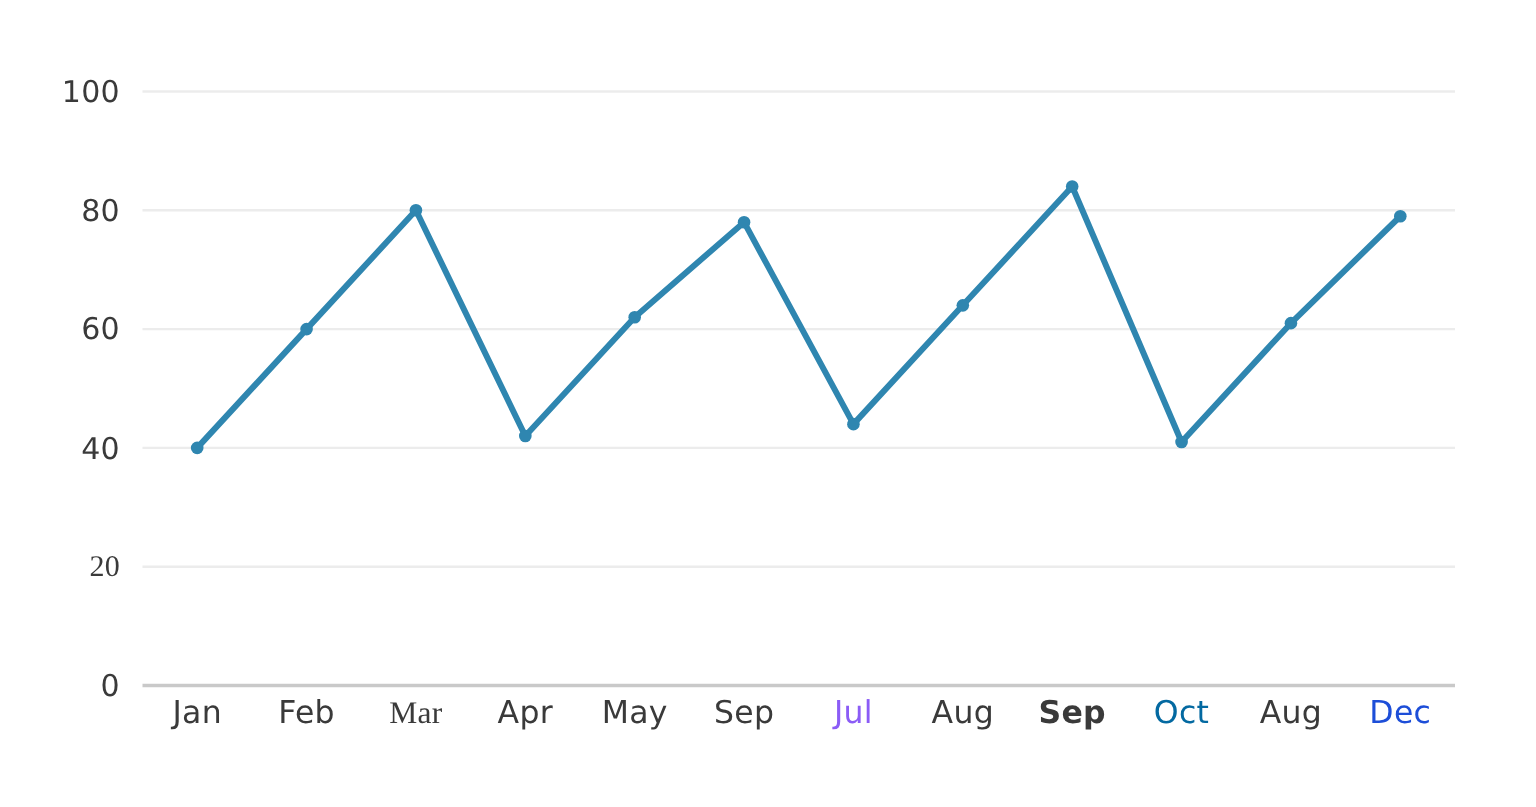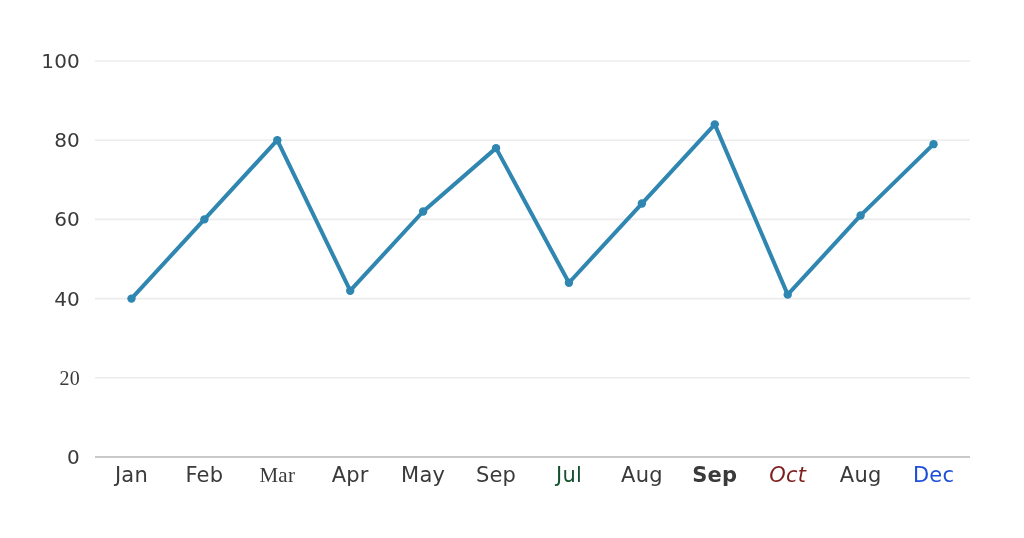--- a/index.html
+++ b/index.html
@@ -118,21 +118,21 @@
       </g>
   </svg>
 
   <div id="xtick-layer">
       <div class="xtick-label" style="left: 131.458px; color: rgb(58, 58, 58);">Jan</div>
       <div class="xtick-label" style="left: 204.375px; color: rgb(58, 58, 58);">Feb</div>
       <div class="xtick-label" style="left: 277.292px; color: rgb(58, 58, 58); font-family: Liberation Serif, serif;">Mar</div>
       <div class="xtick-label" style="left: 350.208px; color: rgb(58, 58, 58);">Apr</div>
       <div class="xtick-label" style="left: 423.125px; color: rgb(58, 58, 58);">May</div>
       <div class="xtick-label" style="left: 496.042px; color: rgb(58, 58, 58);">Sep</div>
-      <div class="xtick-label" style="left: 568.958px; color: #14532d;">Jul</div>
+      <div class="xtick-label" style="left: 568.958px; color: #8b5cf6;">Jul</div>
       <div class="xtick-label" style="left: 641.875px; color: rgb(58, 58, 58);">Aug</div>
       <div class="xtick-label" style="left: 714.792px; color: rgb(58, 58, 58); font-weight: bold;">Sep</div>
-      <div class="xtick-label" style="left: 787.708px; color: #7f1d1d; font-style: italic;">Oct</div>
+      <div class="xtick-label" style="left: 787.708px; color: #0369a1;">Oct</div>
       <div class="xtick-label" style="left: 860.625px; color: rgb(58, 58, 58);">Aug</div>
       <div class="xtick-label" style="left: 933.542px; color: #1d4ed8;">Dec</div>
     </div>
 
 </div>
 
 </body></html>

